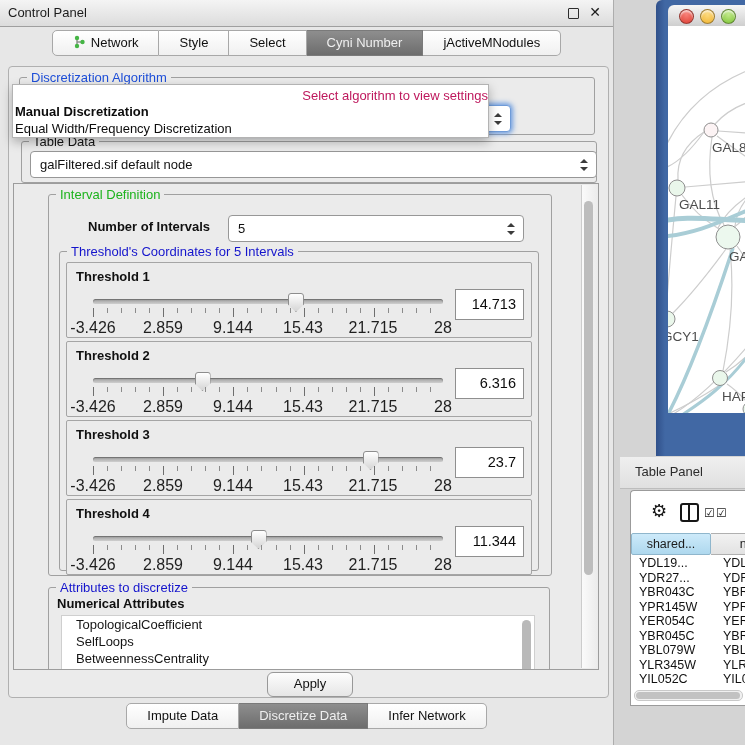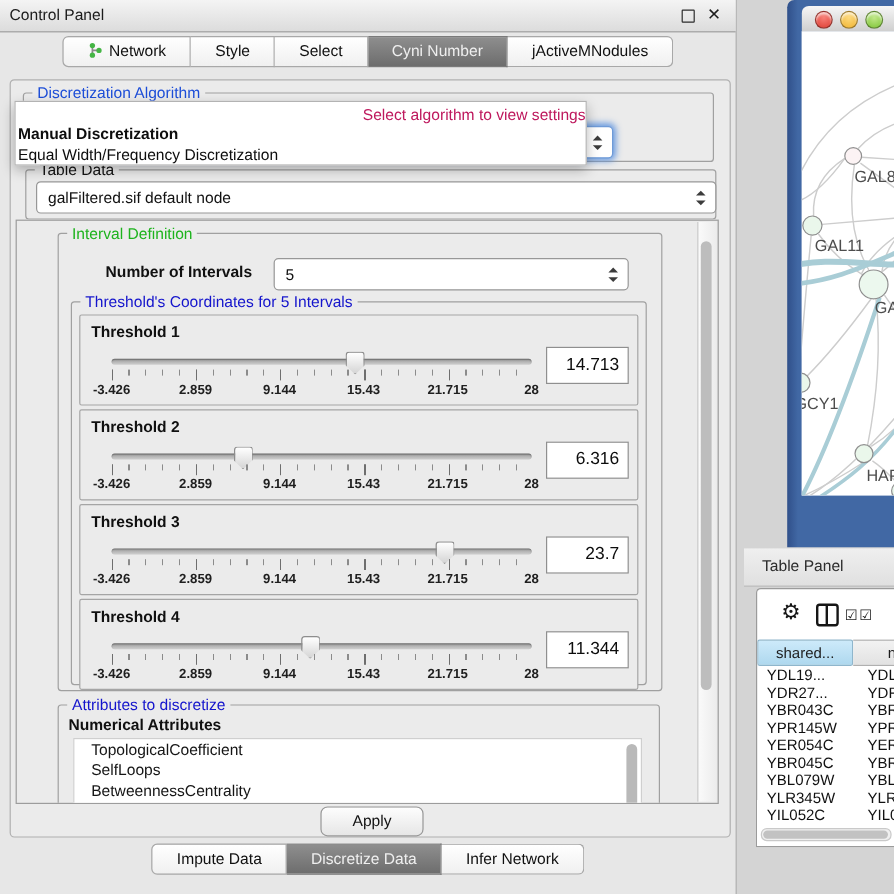--- a/index.html
+++ b/index.html
@@ -62,21 +62,21 @@
   
   .thr-panel{position:relative;margin:0 6px 3px 6px;height:74px;border:1px solid #a5a5a5;border-radius:2px;background:#ebebeb}
   .thr-label{position:absolute;left:9px;top:6px;font-size:13px;font-weight:bold;color:#101010}
   .slider-zone{position:absolute;left:26px;right:88px;top:30px;height:40px}
   .track{position:absolute;left:0;right:0;top:6px;height:5px;border-radius:3px;background:linear-gradient(#9b9b9b,#cfcfcf);box-shadow:inset 0 1px 1px rgba(0,0,0,.3)}
   .knob{position:absolute;top:0;width:14px;height:17px;background:linear-gradient(#ffffff,#d5d5d5);border:1px solid #8d8d8d;
         border-radius:3px;clip-path:polygon(0 0,100% 0,100% 60%,50% 100%,0 60%)}
   .tk{position:absolute;left:0;top:15px;width:calc(100% + 1px)}
   .tk-minor{height:5px;background-image:repeating-linear-gradient(to right,#8b8b8b 0 1px,transparent 1px 4%)}
   .tk-major{position:absolute;top:0;height:9px;width:100%;background-image:repeating-linear-gradient(to right,#6e6e6e 0 1px,transparent 1px 20%)}
-  .tick-label{position:absolute;top:26px;transform:translateX(-50%);font-size:11px;font-weight:bold;color:#1f1f1f;white-space:nowrap}
+  .tick-label{position:absolute;top:26px;transform:translateX(-50%);font-size:16px;font-weight:normal;color:#1f1f1f;white-space:nowrap}
   .valuebox{position:absolute;right:7px;top:26px;width:60px;height:29px;background:#fff;border:1px solid #8f8f8f;
             font-size:14.5px;color:#0c0c0c;text-align:right;line-height:29px;padding-right:7px}
 
   
   .attr-list{position:absolute;left:12px;top:27px;width:472px;height:76px;background:#ffffff;border:1px solid #cfcfcf}
   .attr-item{font-size:13px;color:#151515;padding-left:14px;line-height:17px;white-space:nowrap}
 
   .apply-btn{position:absolute;left:258px;top:605px;width:84px;height:23px;background:linear-gradient(#fdfdfd,#e6e6e6);
              border:1px solid #989898;border-radius:6px;font-size:13px;color:#111;text-align:center;line-height:21px}
 

